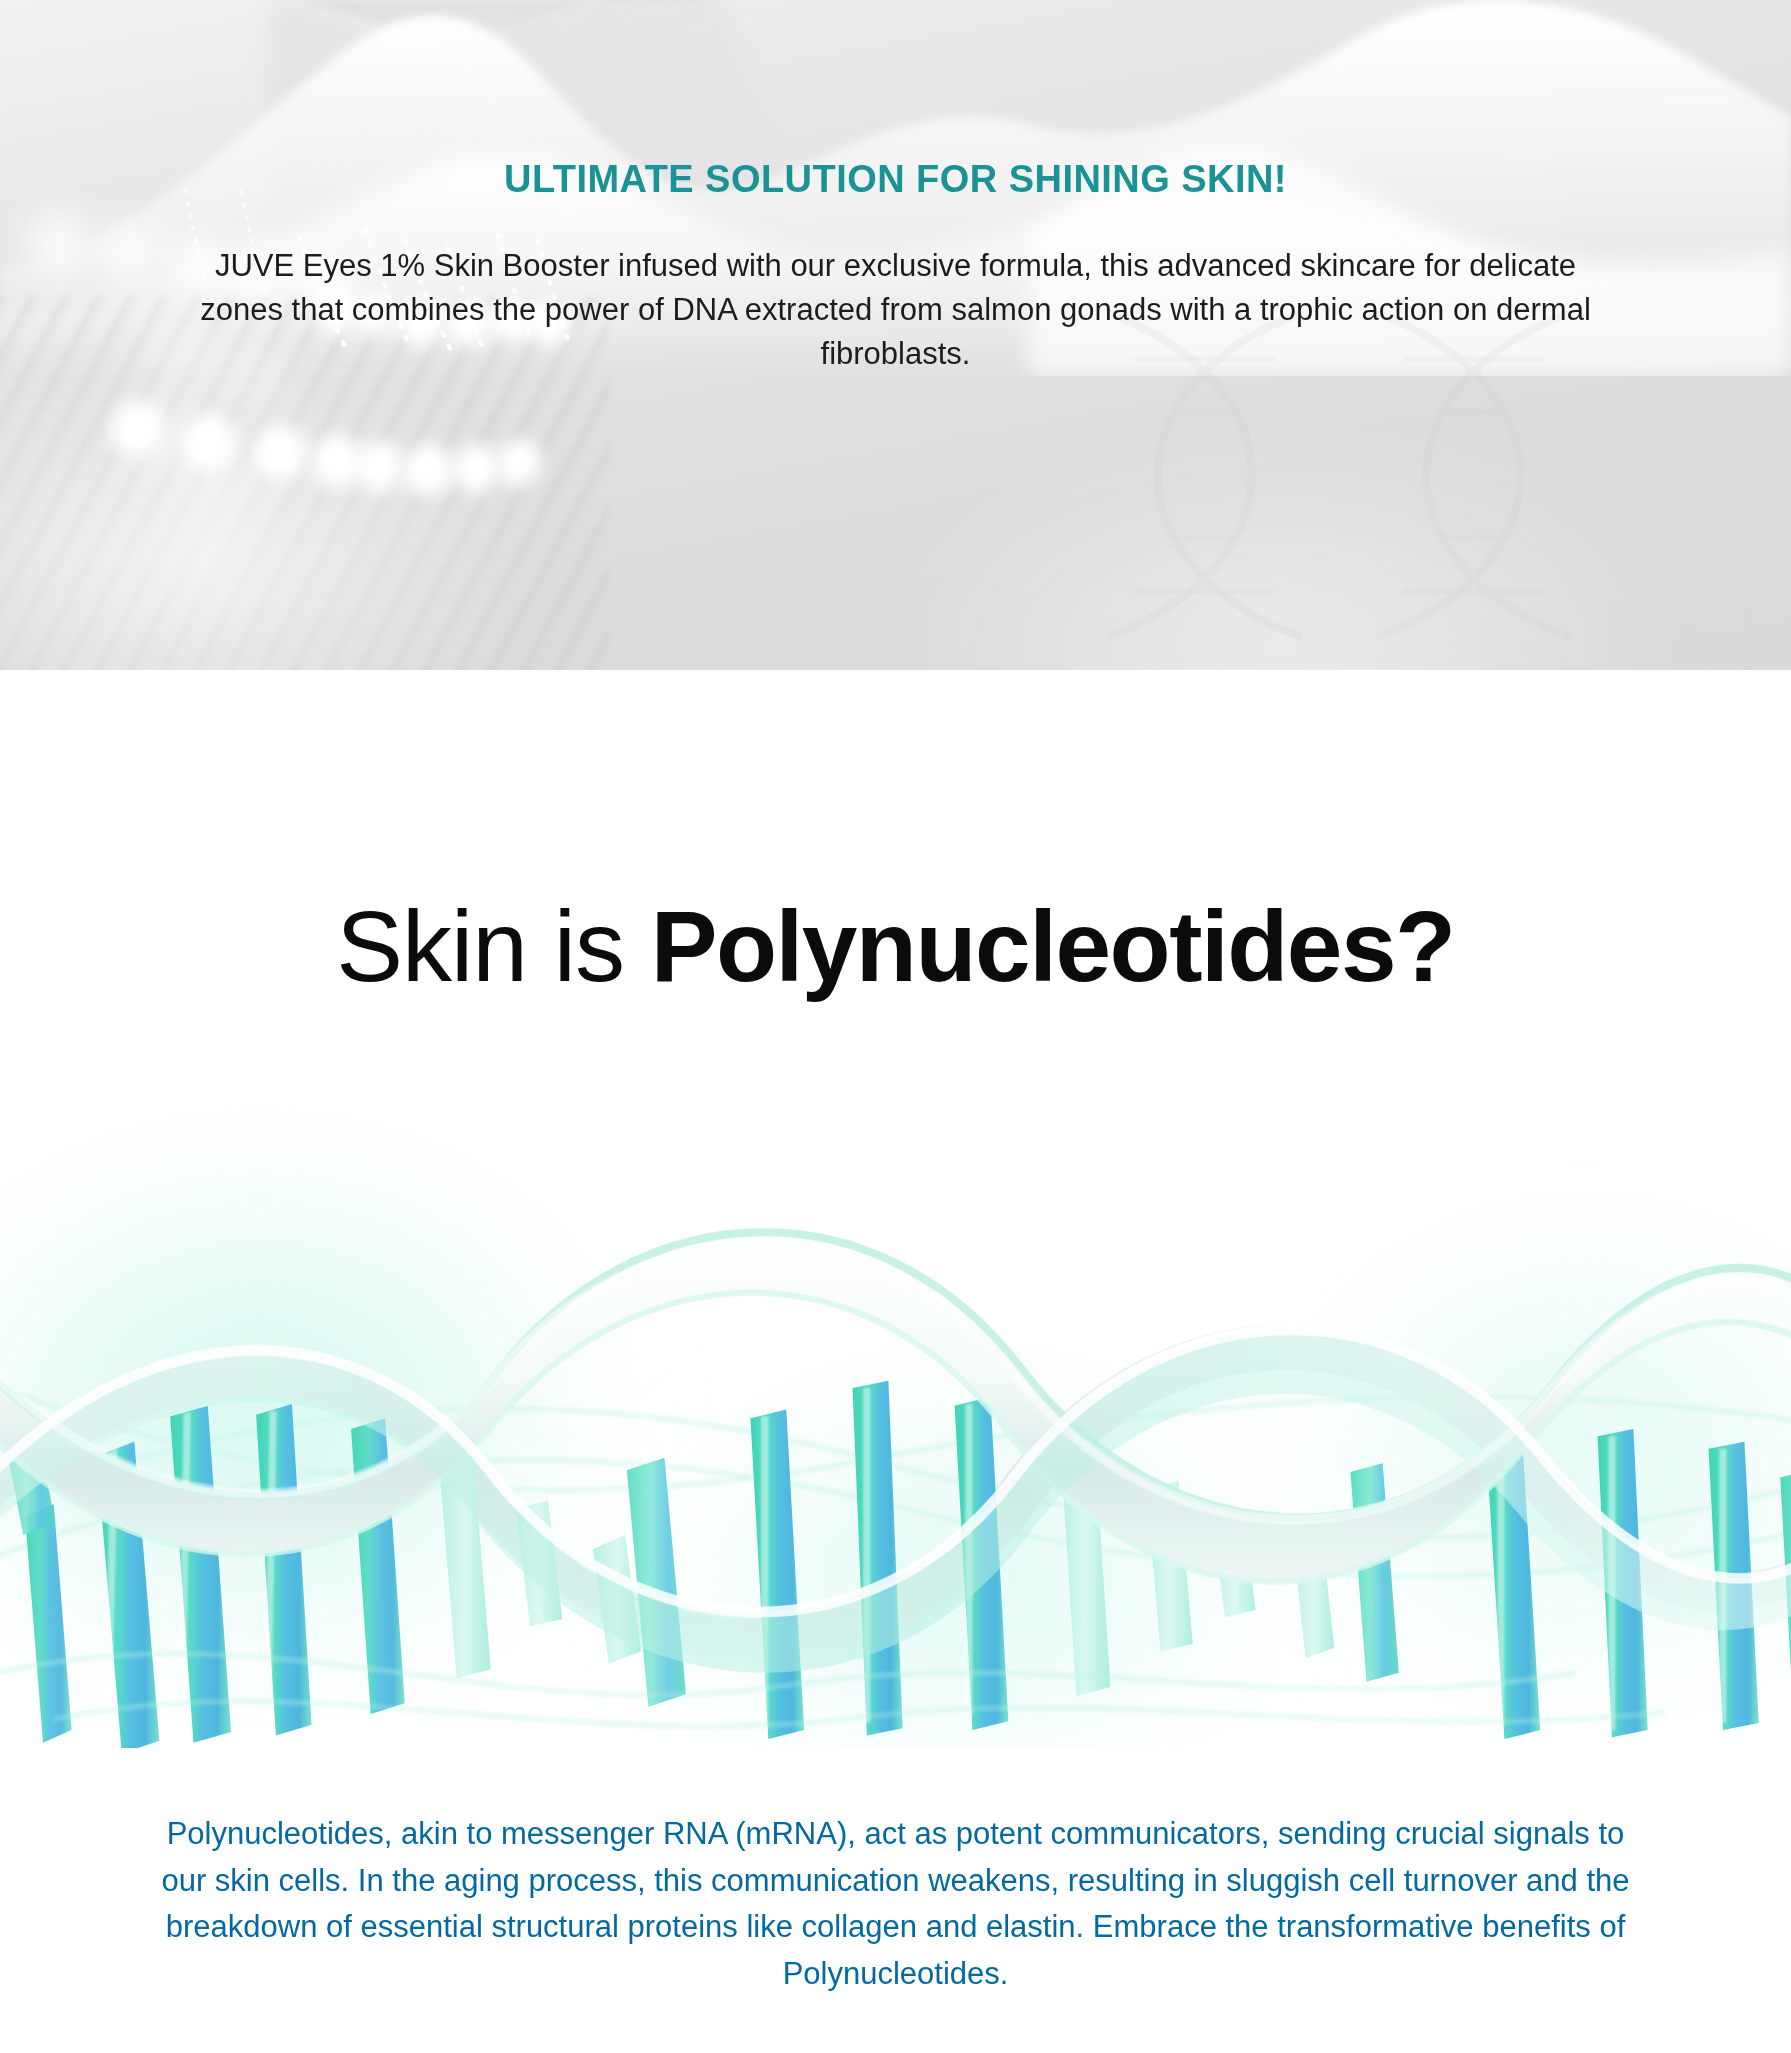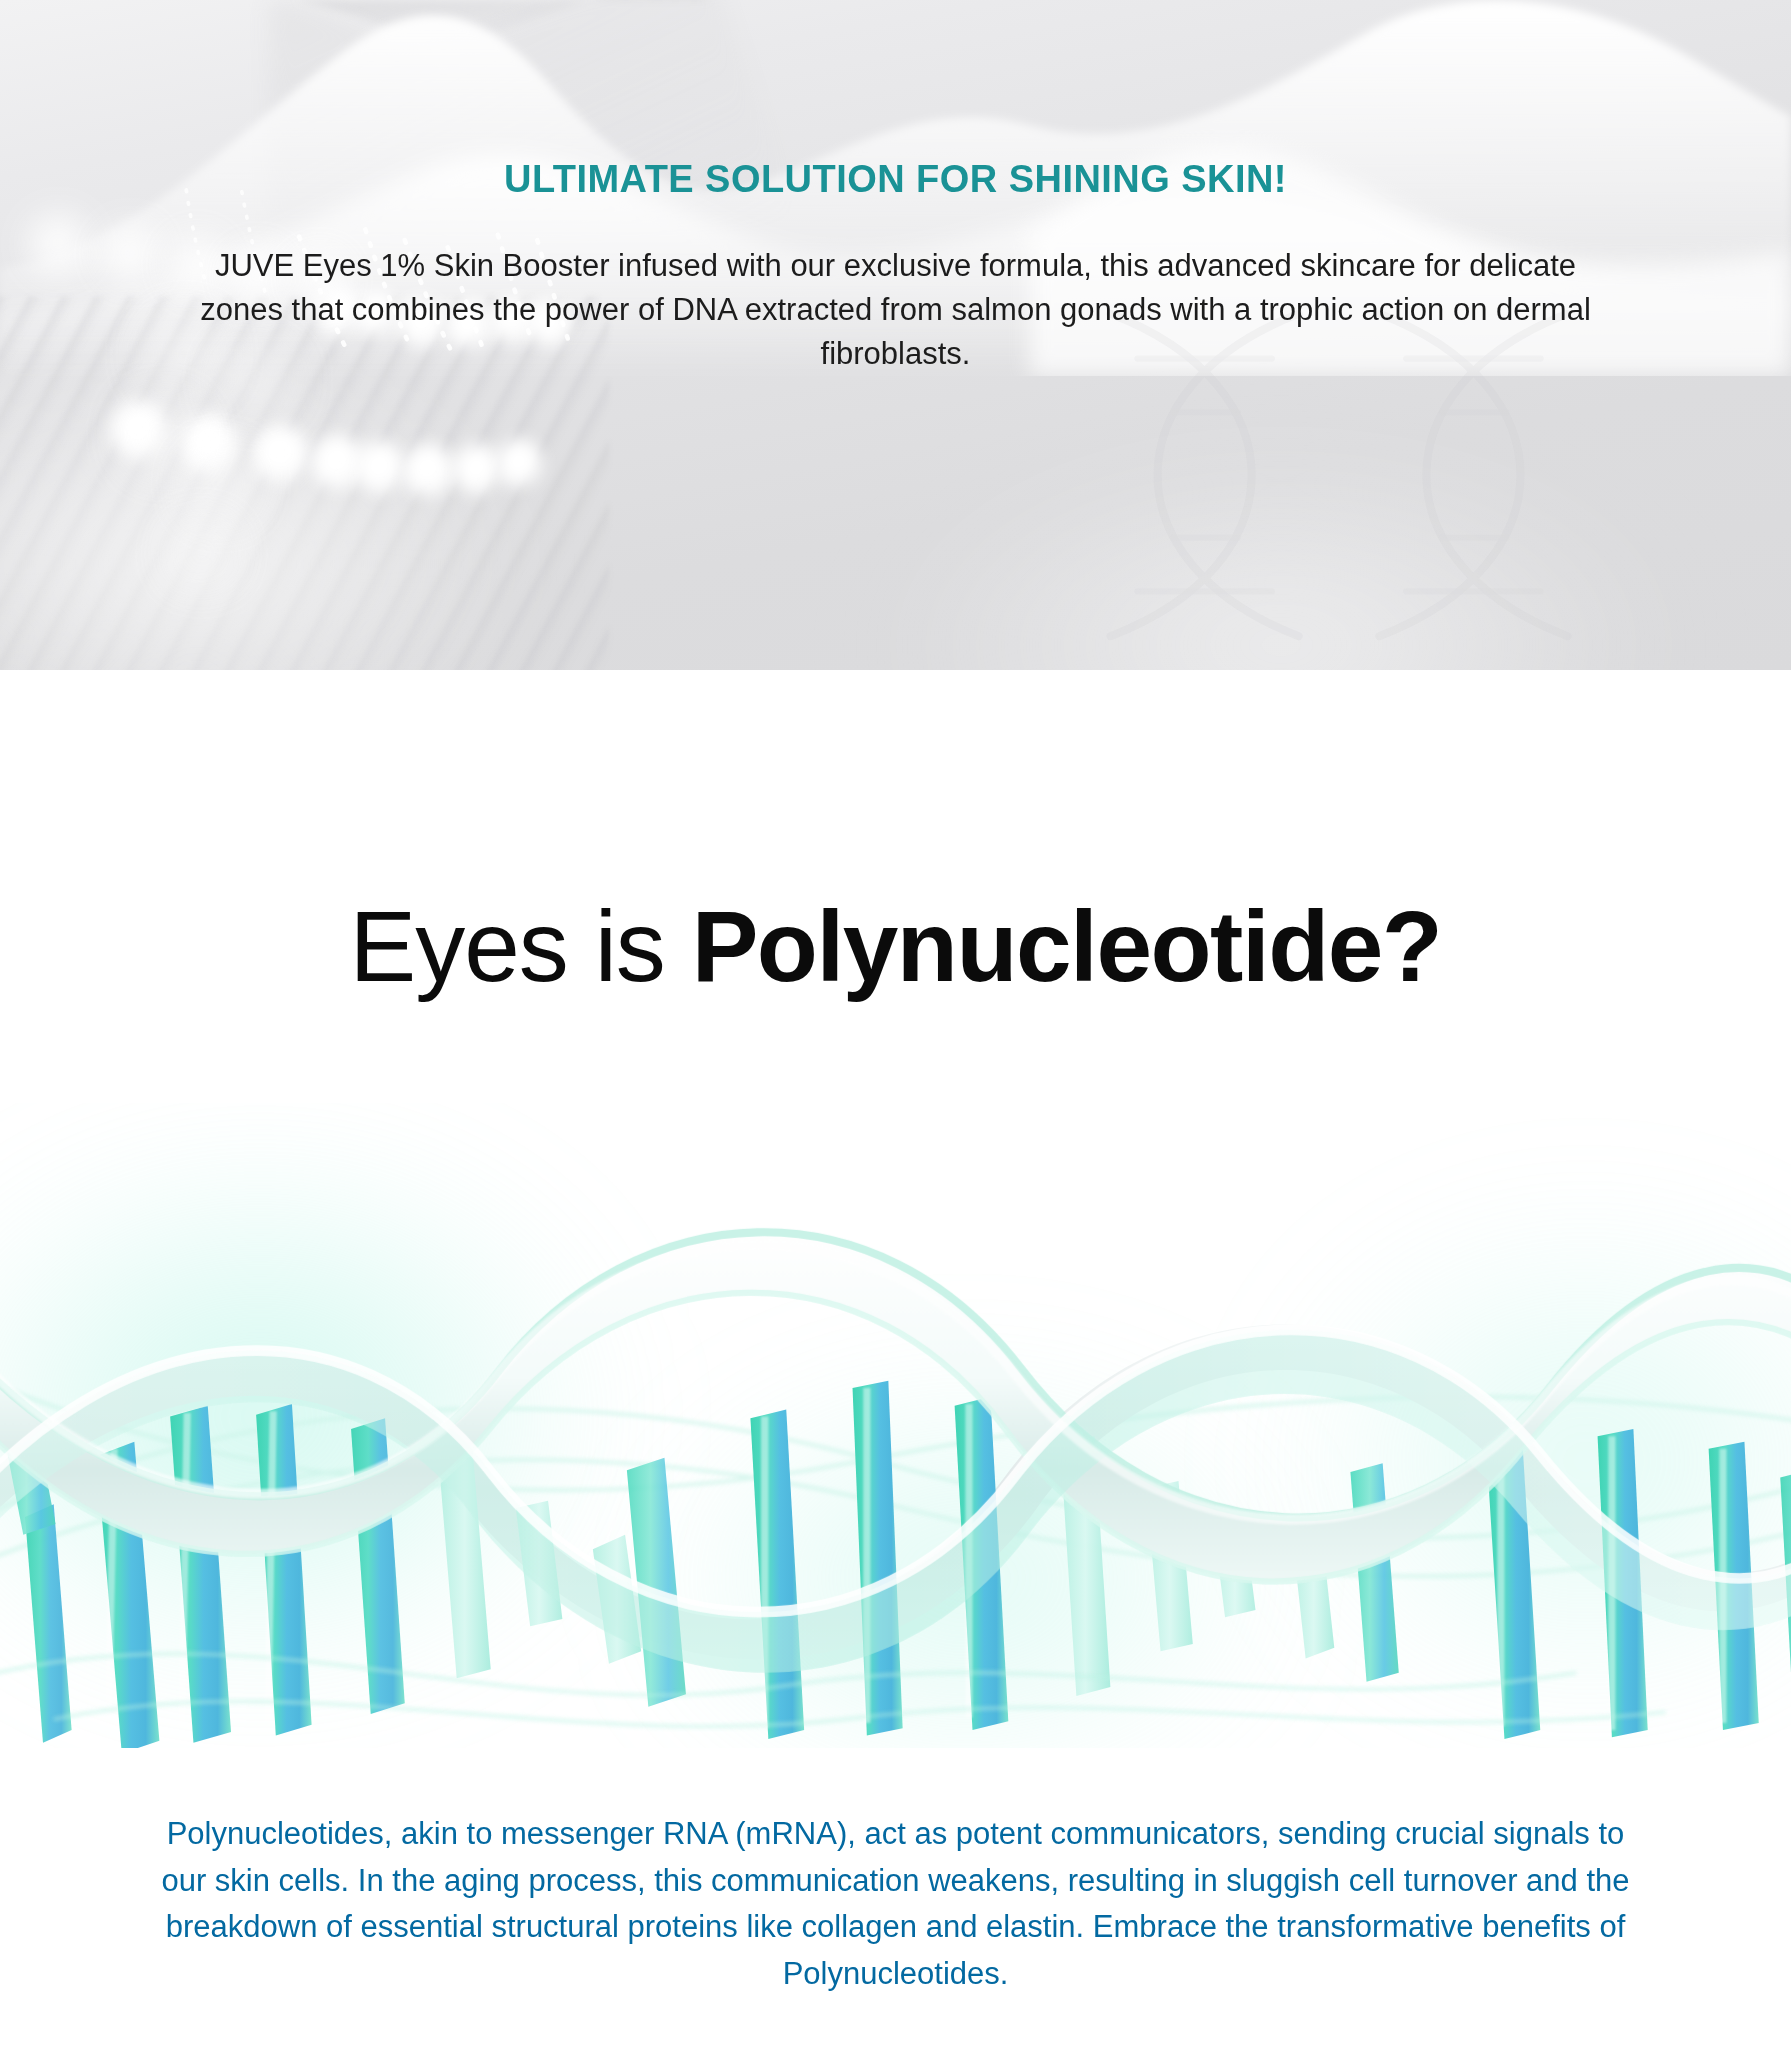--- a/index.html
+++ b/index.html
@@ -275,21 +275,21 @@
       <div class="bokeh softest" style="left:133px;  top:405px; width:63px;  height:63px;"></div>
       <div class="bokeh softest" style="left:192px;  top:455px; width:59px;  height:59px;"></div>
       <div class="bokeh softest" style="left:176px;  top:528px; width:52px;  height:52px;"></div>
     </div>
 
     <div class="banner-head">ULTIMATE SOLUTION FOR SHINING SKIN!</div>
 
     <p class="banner-para"><span class="strong">JUVE Eyes</span><span> 1% Skin Booster infused with our exclusive formula, this advanced skincare for delicate zones that combines the power of DNA extracted from salmon gonads with a trophic action on dermal fibroblasts.</span></p>
   </div>
 
-  <h2 class="section-title"><span class="light">Eyes is </span><span class="bold">Polynucleotide?</span></h2>
+  <h2 class="section-title"><span class="light">Skin is </span><span class="bold">Polynucleotides?</span></h2>
 
   <div class="dna-figure">
     <div class="dna-glow glow-left"></div>
     <div class="dna-glow glow-mid"></div>
     <div class="dna-glow glow-right"></div>
 
     <svg class="dna-svg" viewBox="0 0 2000 720" preserveAspectRatio="none">
       <defs>
 
         <linearGradient id="bbFront" x1="0" y1="0" x2="0" y2="1">

